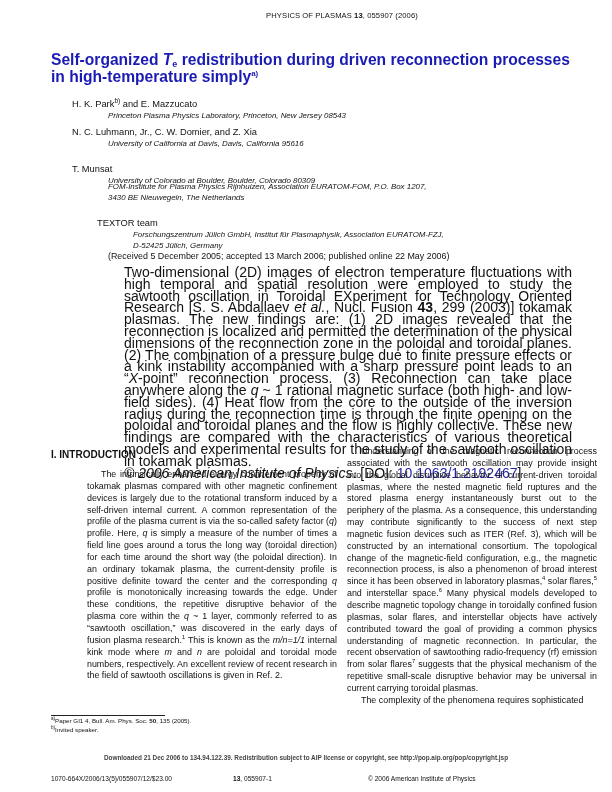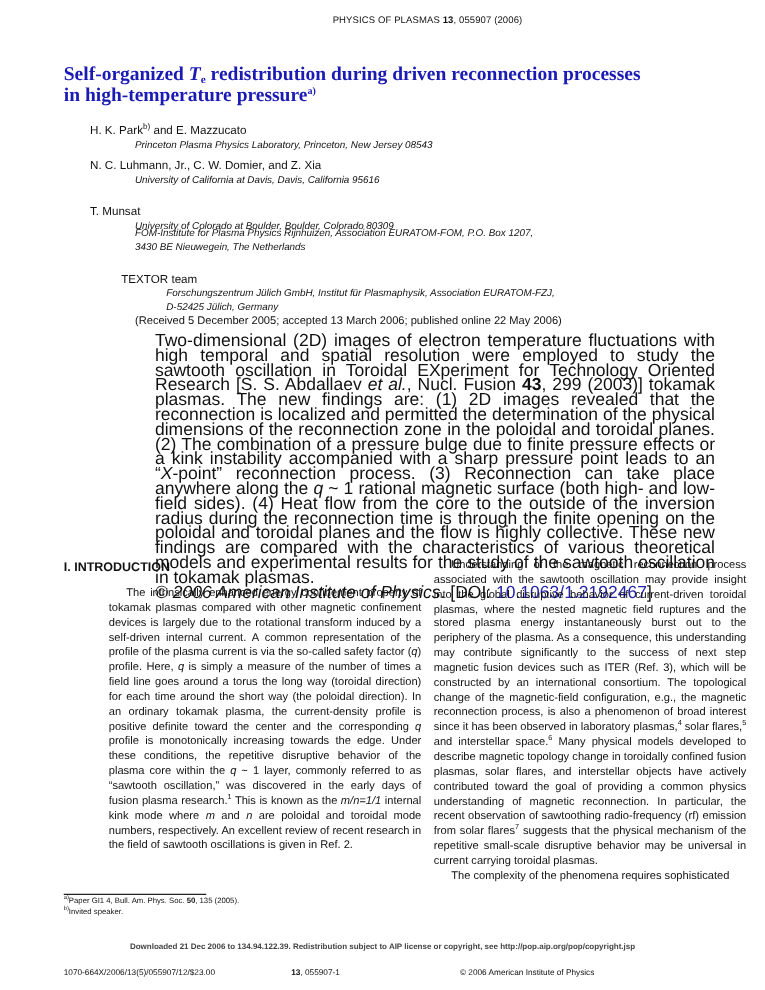--- a/index.html
+++ b/index.html
@@ -4,21 +4,21 @@
 <style>
   html, body { margin: 0; padding: 0; background: #ffffff; }
   body { width: 612px; height: 792px; position: relative; overflow: hidden; color: #111; }
   .serif { font-family: Liberation Sans, sans-serif; padding-left: 36px; }
   .sans { font-family: "Liberation Sans", "DejaVu Sans", sans-serif; }
   .abs { position: absolute; }
 
   .running-head { top: 11px; left: 0; width: 612px; text-align: center; font-size: 7.6px; letter-spacing: 0.1px; }
   .running-head b { font-weight: bold; }
 
-  .title { left: 51px; top: 51px; width: 520px; font-size: 15.6px; font-weight: bold; color: #1a1ab4; line-height: 17px; font-family: Liberation Serif, serif; }
+  .title { left: 51px; top: 51px; width: 520px; font-size: 15.6px; font-weight: bold; color: #1a1ab4; line-height: 17px; }
   .title i { font-style: italic; }
   .title sub { font-size: 9px; vertical-align: -2px; line-height: 0; }
   .title sup { font-size: 8px; vertical-align: 6px; line-height: 0; }
 
   .author-block { left: 72px; width: 480px; }
   .authors { font-size: 9.3px; line-height: 11px; }
   .authors sup { font-size: 6.5px; vertical-align: 4px; line-height: 0; }
   .affil { font-size: 7.9px; font-style: italic; line-height: 11px; }
 
   .received { left: 72px; top: 251px; font-size: 8.9px; }
@@ -50,21 +50,21 @@
 </head>
 <body>
 
 <div class="abs running-head serif">
   <span>PHYSICS OF PLASMAS</span>
   <b>13</b><span>, 055907 (2006)</span>
 </div>
 
 <div class="abs title sans">
   <span>Self-organized </span><i>T</i><sub>e</sub><span> redistribution during driven reconnection processes</span><br>
-  <span>in high-temperature pressure</span><sup>a)</sup>
+  <span>in high-temperature simply</span><sup>a)</sup>
 </div>
 
 <div class="abs author-block" style="top:99px;">
   <div class="authors sans"><span>H. K. Park</span><sup>b)</sup><span> and E. Mazzucato</span></div>
   <div class="affil serif">Princeton Plasma Physics Laboratory, Princeton, New Jersey 08543</div>
 </div>
 
 <div class="abs author-block" style="top:127px;">
   <div class="authors sans">N. C. Luhmann, Jr., C. W. Domier, and Z. Xia</div>
   <div class="affil serif">University of California at Davis, Davis, California 95616</div>

